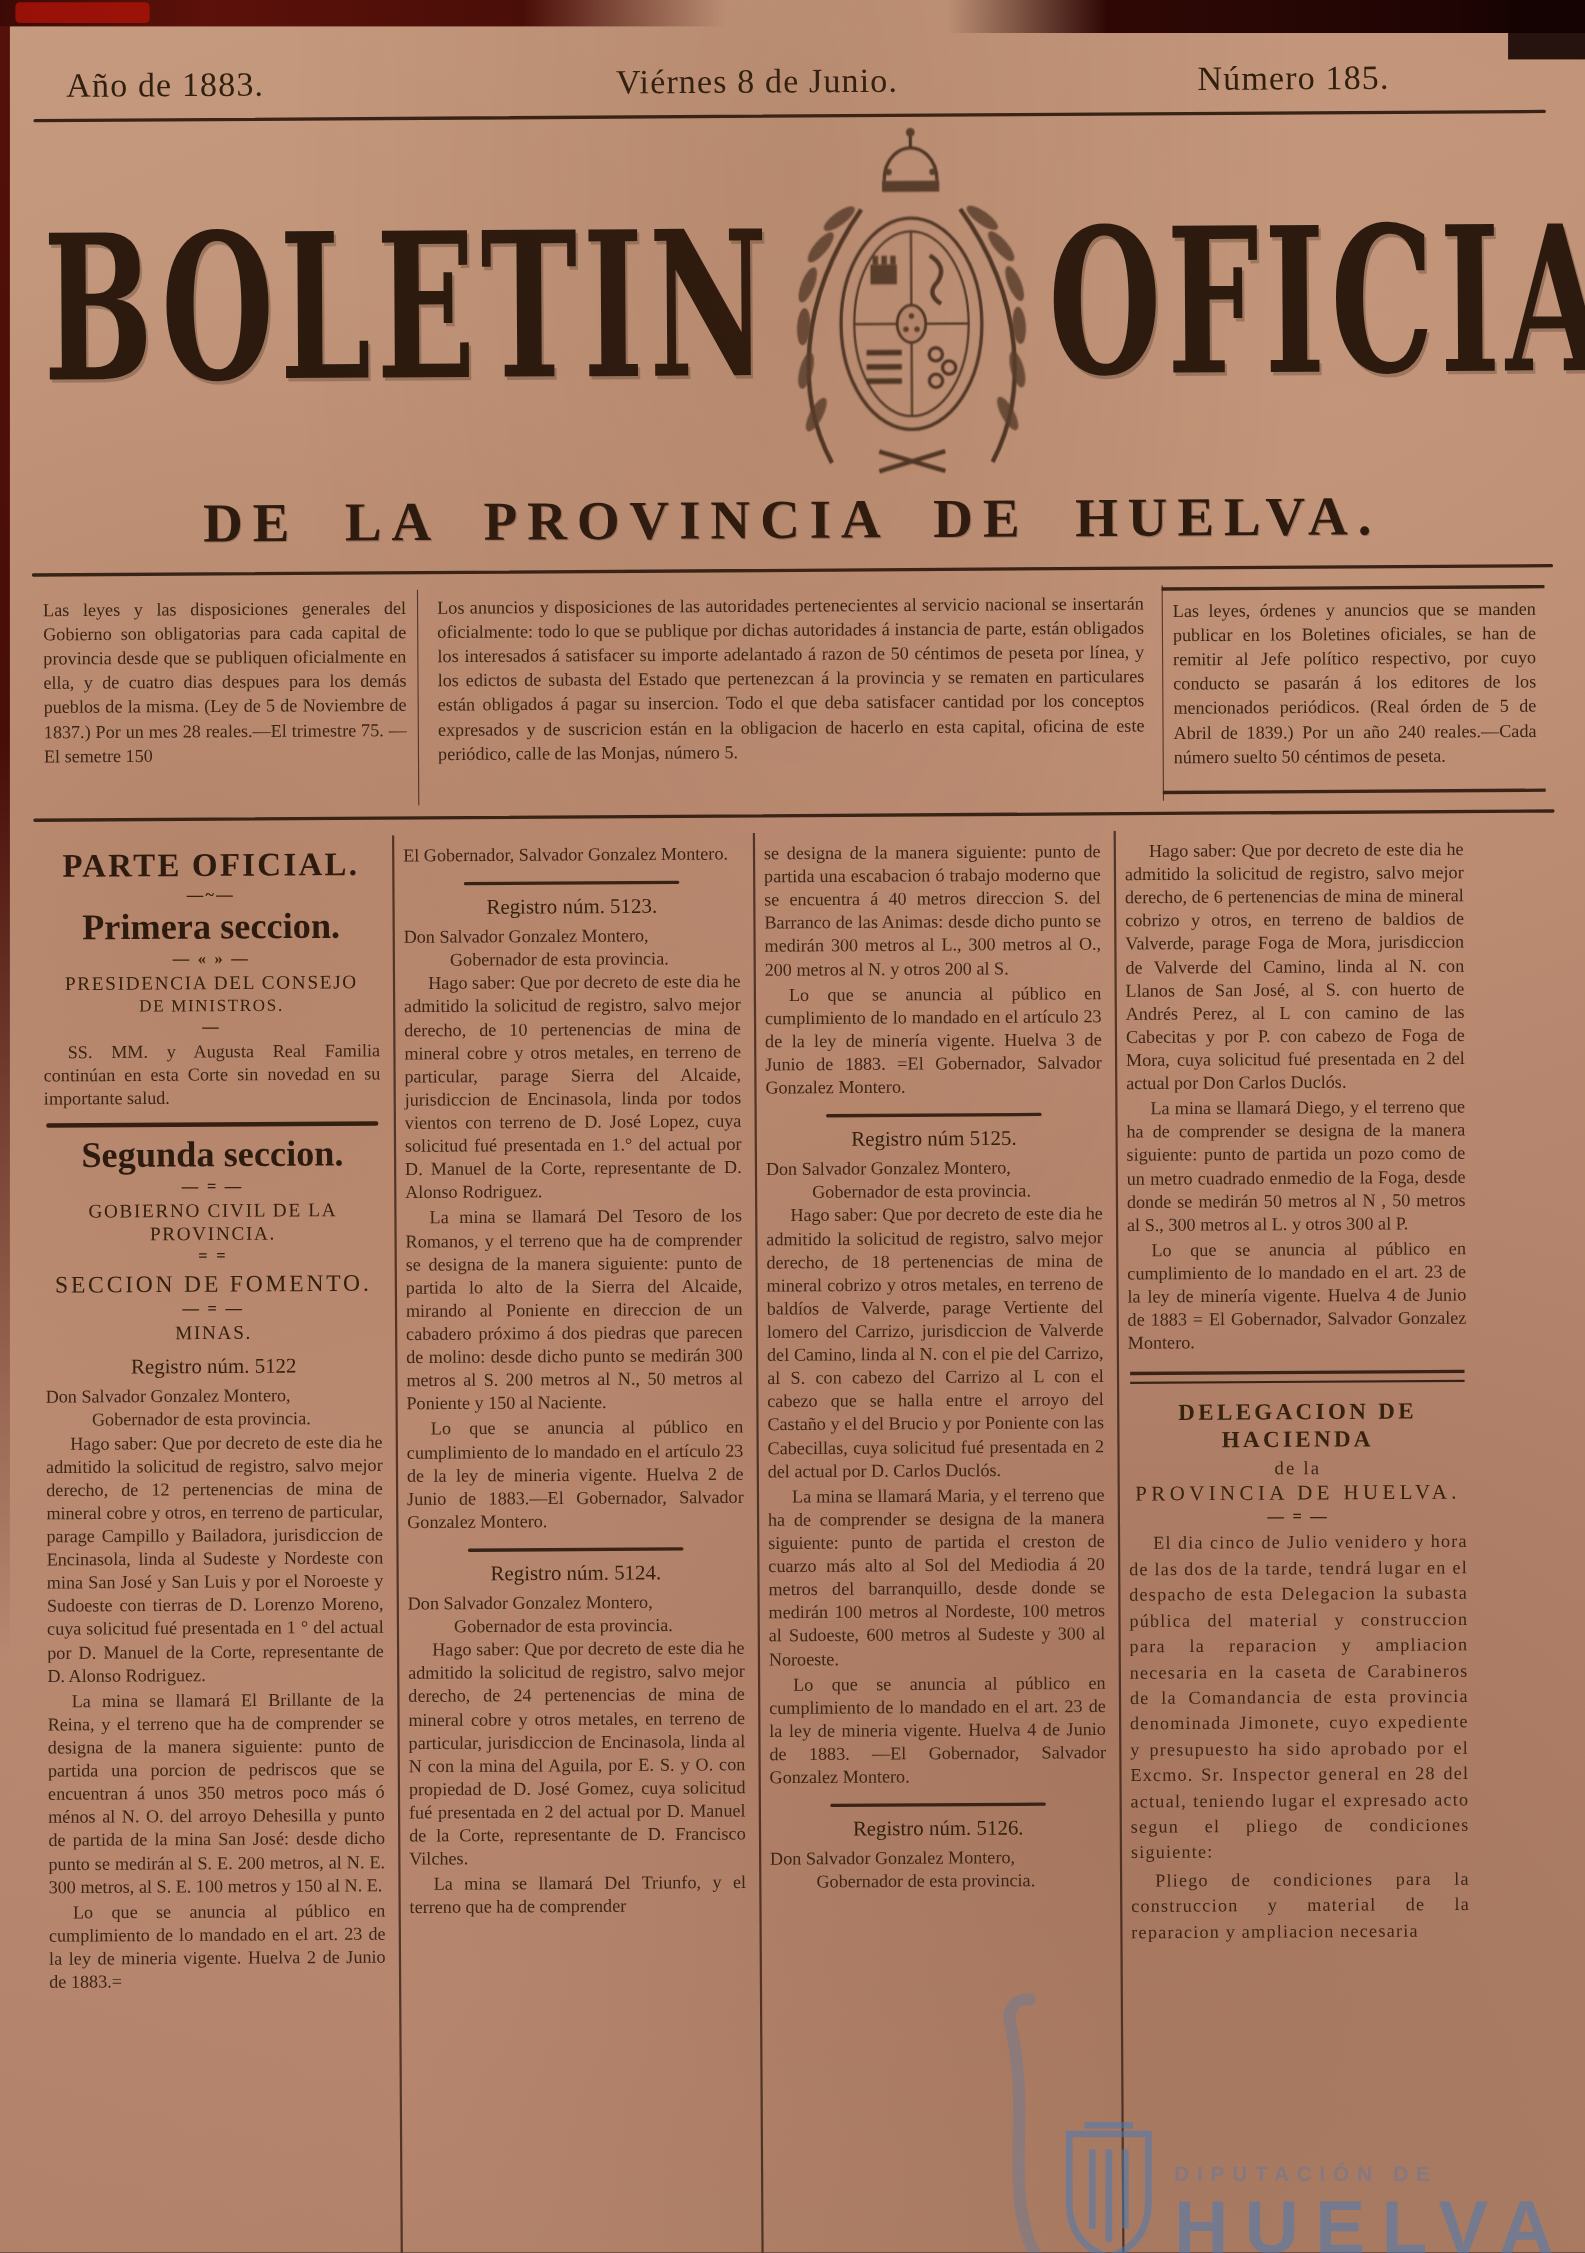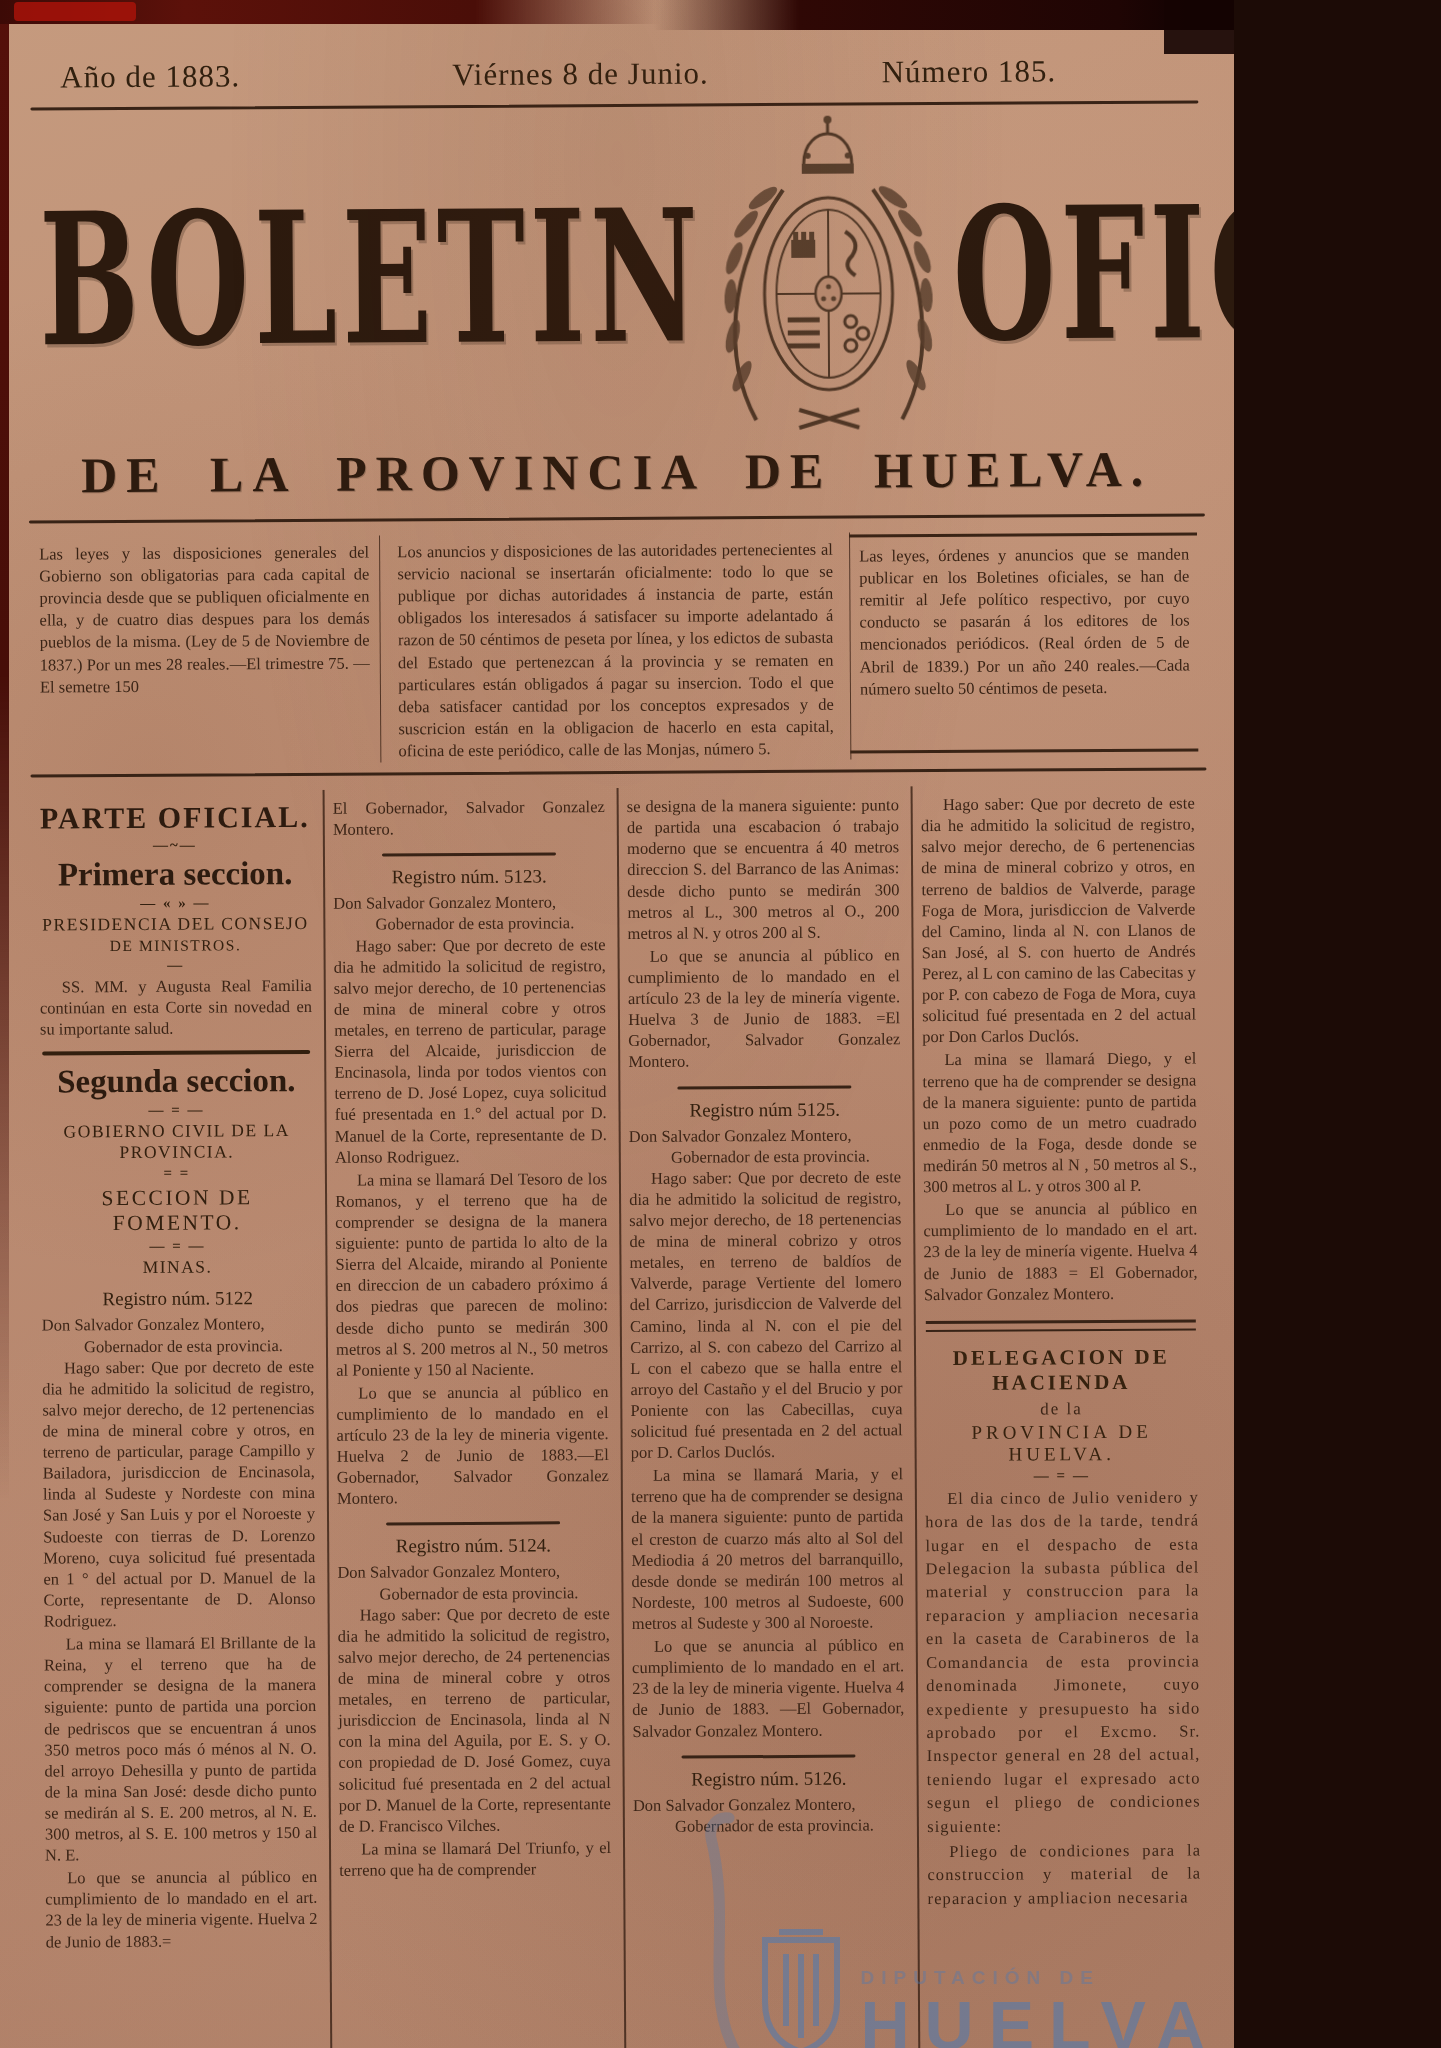--- a/index.html
+++ b/index.html
@@ -1,16 +1,16 @@
 <!DOCTYPE html>
 <html lang="es"><head>
 <meta charset="utf-8">
 <style>
   html,body{margin:0;padding:0;background:#1c0b06;}
-  .page{position:relative;width:1234px;height:2048px;overflow:hidden;
+  .page{position:relative;width:1441px;height:2048px;overflow:hidden;
     font-family:"Liberation Serif","DejaVu Serif",serif;color:#3c2517;
     background:
       radial-gradient(circle at 12% 38%, rgba(130,75,48,.16), transparent 30%),
       radial-gradient(circle at 85% 18%, rgba(225,185,152,.13), transparent 32%),
       radial-gradient(circle at 68% 78%, rgba(105,58,36,.14), transparent 36%),
       radial-gradient(circle at 30% 88%, rgba(225,185,150,.10), transparent 30%),
       linear-gradient(158deg,#c59a7e 0%,#bd8e74 38%,#b2826a 72%,#aa7b63 100%);}
   .page::after{content:"";position:absolute;inset:0;pointer-events:none;
       background:radial-gradient(ellipse at 50% 8%, rgba(90,45,25,.10), transparent 45%);}
   .content{position:absolute;inset:0;padding:30px 24px 0 30px;transform:rotate(-0.35deg);}

